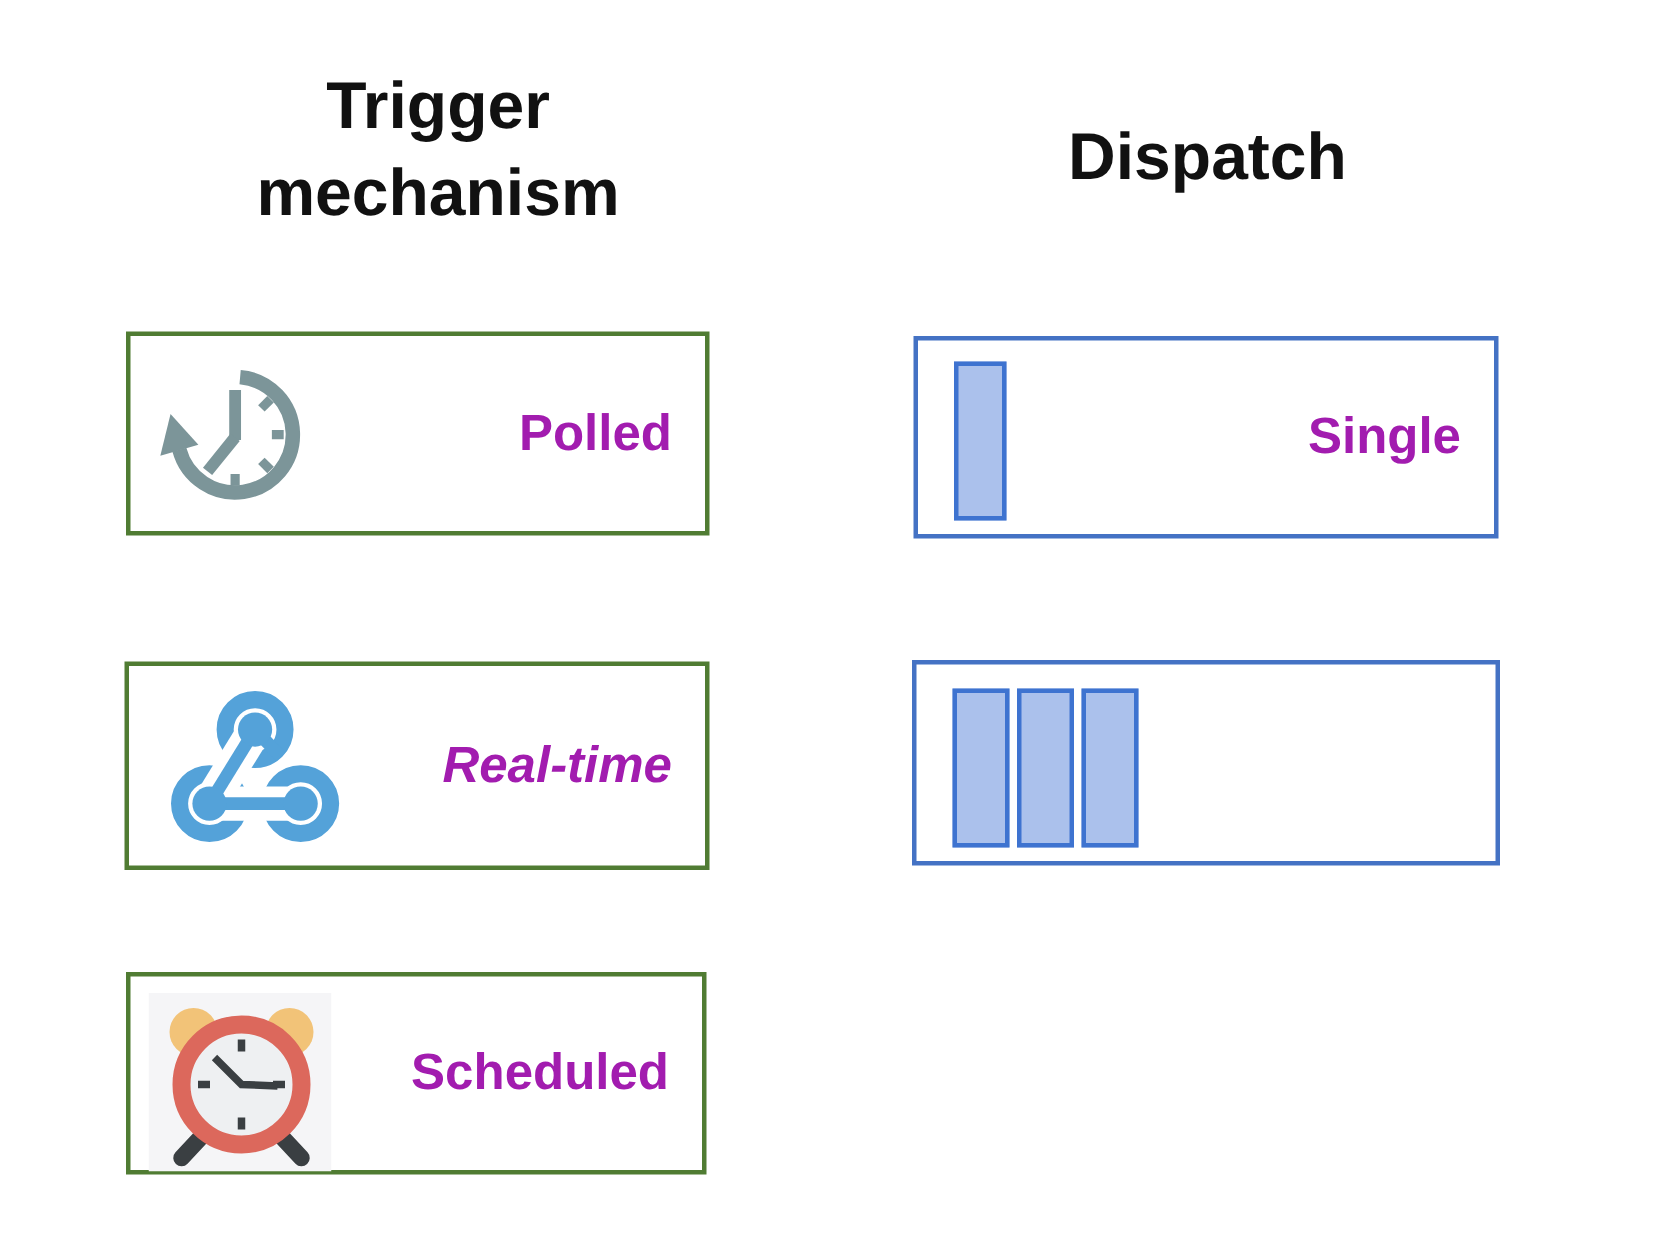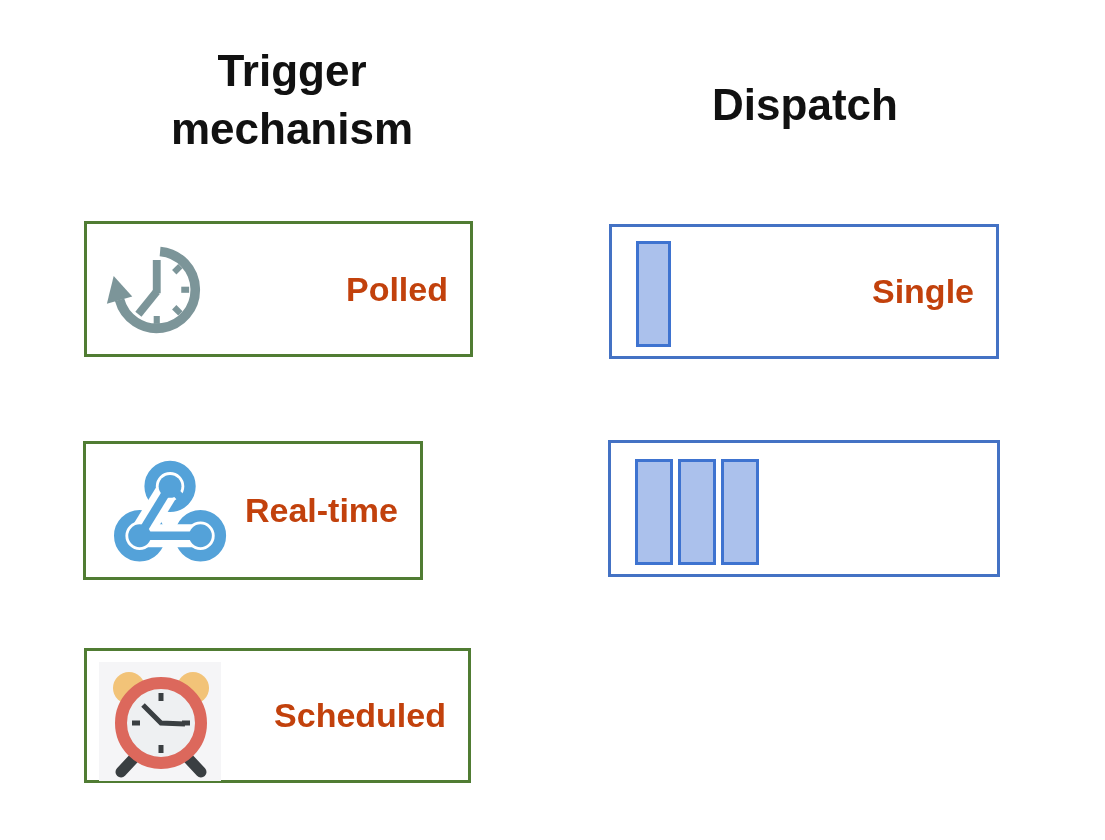--- a/index.html
+++ b/index.html
@@ -36,26 +36,26 @@
   .box.blue  { border: 3px solid var(--dispatch-border, #4472c4); }
 
   .box .label {
     position: absolute;
     right: 22px;
     top: 0; bottom: 0;
     display: flex;
     align-items: center;
     font-size: 34px;
     font-weight: 700;
-    color: #c2410c;
+    color: #a21caf;
     white-space: nowrap;
   }
 
   .polled    { left: 84px;  top: 221px; width: 389px; height: 136px; }
-  .realtime  { left: 83px;  top: 441px; width: 340px; height: 139px; }
+  .realtime  { left: 83px;  top: 441px; width: 390px; height: 139px; font-style: italic; }
   .scheduled { left: 84px;  top: 648px; width: 387px; height: 135px; }
   .single    { left: 609px; top: 224px; width: 390px; height: 135px; }
   .batch     { left: 608px; top: 440px; width: 392px; height: 137px; }
 
   .icon-wrap { position: absolute; display: block; }
   .polled    .icon-wrap { left: 14px; top: 15px; width: 108px; height: 105px; }
   .realtime  .icon-wrap { left: 28px; top: 11px; width: 114px; height: 114px; }
   .scheduled .icon-wrap { left: 12px; top: 11px; width: 122px; height: 119px; }
   .icon-wrap svg { display: block; width: 100%; height: 100%; }
 

